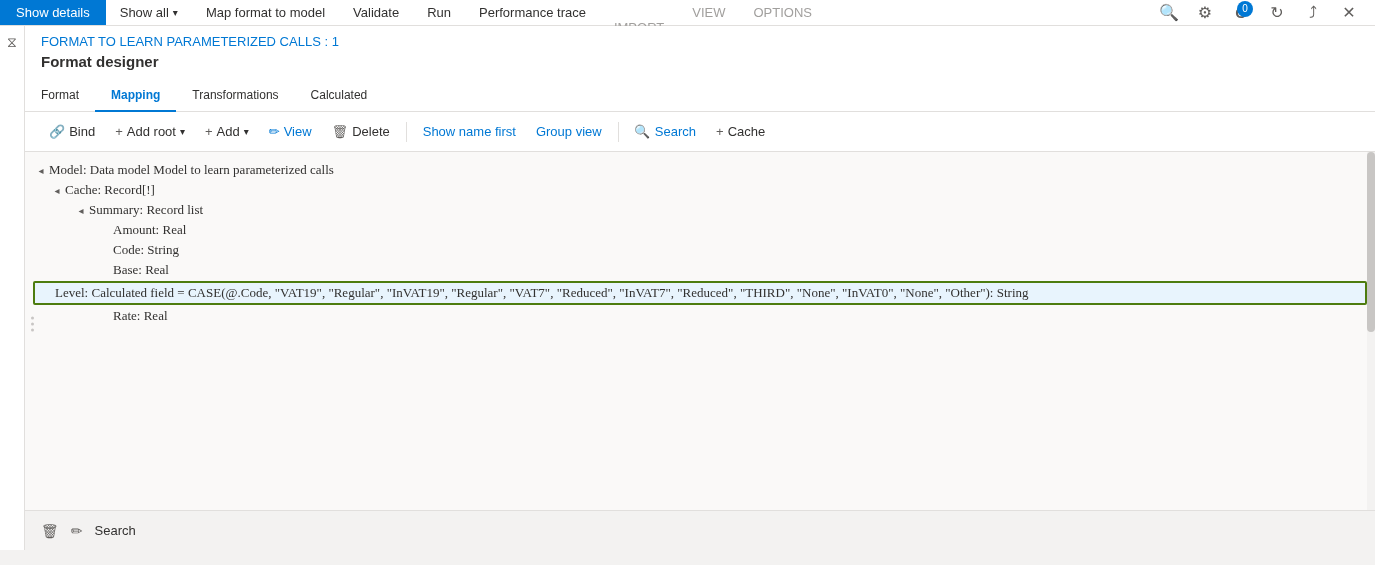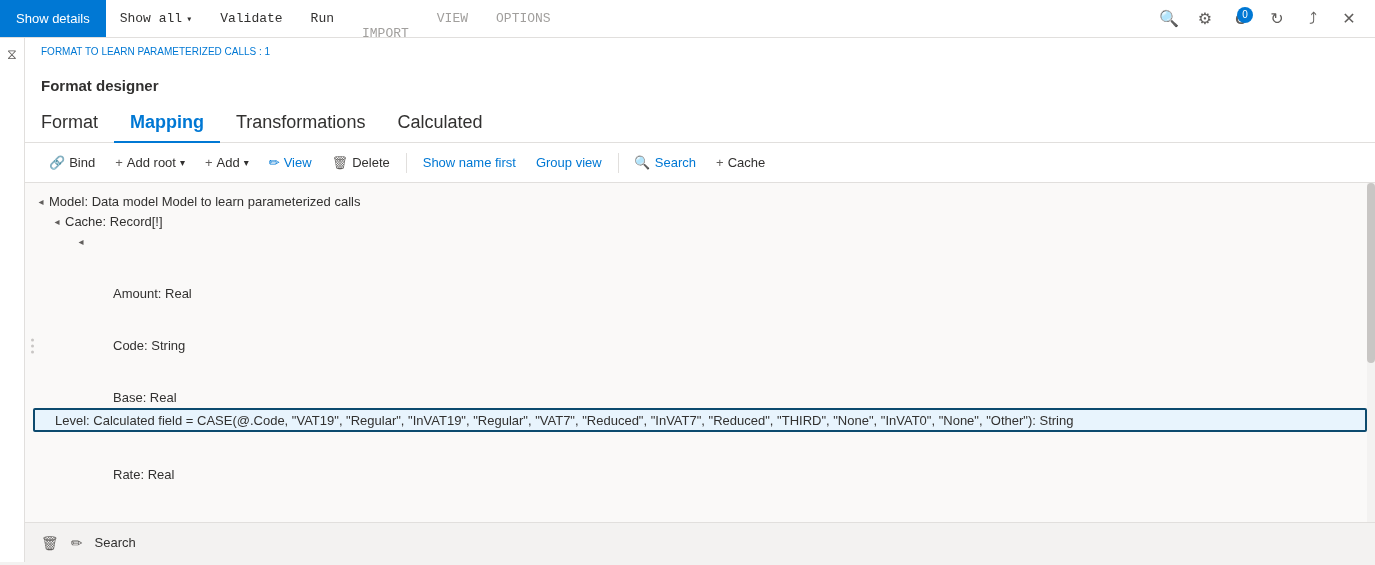--- a/index.html
+++ b/index.html
@@ -4,21 +4,21 @@
   <style>
     * { box-sizing: border-box; margin: 0; padding: 0; }
     body { font-family: 'Segoe UI', sans-serif; font-size: 13px; background: #f3f2f1; width: 1375px; height: 565px; overflow: hidden; }
 
     
     .topbar {
       display: flex;
       align-items: center;
       background: #fff;
       border-bottom: 1px solid #e1dfdd;
-      height: 38px;
+      height: 26px;
     }
     .topbar-show-details {
       background: #0078d4;
       color: #fff;
       padding: 0 16px;
       height: 100%;
       display: flex;
       align-items: center;
       font-size: 13px;
       font-weight: 400;
@@ -33,21 +33,20 @@
     }
     .topbar-item {
       padding: 0 14px;
       height: 100%;
       display: flex;
       align-items: center;
       cursor: pointer;
       font-size: 13px;
       color: #323130;
       white-space: nowrap;
-      font-family: Liberation Mono, monospace;
     }
     .topbar-item .chevron { font-size: 10px; margin-left: 4px; }
     .topbar-right {
       display: flex;
       align-items: center;
       gap: 8px;
       padding: 0 12px;
     }
     .topbar-right-icon {
       width: 28px;
@@ -106,41 +105,41 @@
       flex-direction: column;
       overflow: hidden;
     }
 
     
     .content-header {
       padding: 8px 16px 0 16px;
       background: #fff;
     }
     .content-subtitle {
-      font-size: 10px;
+      font-size: 13px;
       color: #0078d4;
-      margin-bottom: 20px;
+      margin-bottom: 4px;
     }
     .content-title {
       font-size: 15px;
       font-weight: 600;
       color: #323130;
       margin-bottom: 10px;
     }
 
     
     .tabs {
       display: flex;
       border-bottom: 1px solid #e1dfdd;
       padding: 0 16px;
     }
     .tab {
       padding: 8px 16px;
       cursor: pointer;
-      font-size: 18px;
+      font-size: 12px;
       color: #323130;
       border-bottom: 2px solid transparent;
       margin-bottom: -1px;
     }
     .tab:first-child { padding-left: 0; }
     .tab.active {
       color: #0078d4;
       border-bottom-color: #0078d4;
       font-weight: 600;
     }
@@ -181,39 +180,39 @@
     .tree-node {
       display: flex;
       align-items: center;
       padding: 2px 8px;
       cursor: pointer;
       font-size: 13px;
       color: #323130;
     }
     .tree-node.highlighted {
       background: #e8f4fd;
-      border: 2px solid #0c4a6e;
+      border: 2px solid #4d7c0f;
       margin: 1px 8px;
       padding: 2px 4px;
       border-radius: 2px;
     }
     .tree-toggle {
       width: 16px;
       height: 16px;
       display: flex;
       align-items: center;
       justify-content: center;
       font-size: 10px;
       color: #605e5c;
       flex-shrink: 0;
     }
-    .tree-label { flex: 1; }
+    .tree-label { flex: 1; font-family: Liberation Serif, serif; }
     .indent1 { padding-left: 24px; }
     .indent2 { padding-left: 48px; }
-    .indent3 { padding-left: 72px; margin-top: 32px; }
+    .indent3 { padding-left: 72px; }
 
     
     .scrollbar-track {
       position: absolute;
       right: 0;
       top: 0;
       bottom: 0;
       width: 8px;
       background: #f3f2f1;
     }
@@ -269,22 +268,24 @@
 <body>
 
 <div class="topbar">
   <div class="topbar-show-details">Show details</div>
 
   <div class="topbar-menu">
     <div class="topbar-item">
       <span>Show all</span>
       <span class="chevron">▾</span>
     </div>
+    <div class="topbar-item">Map format to model</div>
     <div class="topbar-item">Validate</div>
     <div class="topbar-item">Run</div>
+    <div class="topbar-item">Performance trace</div>
     <div class="topbar-item" style="color:#a19f9d;margin-top:30px;">IMPORT</div>
     <div class="topbar-item" style="color:#a19f9d;">VIEW</div>
     <div class="topbar-item" style="color:#a19f9d;">OPTIONS</div>
   </div>
 
   <div class="topbar-right">
     <div class="topbar-right-icon">🔍</div>
     <div class="topbar-right-icon">⚙</div>
     <div class="topbar-right-icon badge-wrap">
       <span style="font-weight:bold;font-size:15px;">O</span>
@@ -364,20 +365,21 @@
         <span class="tree-label">Model: Data model Model to learn parameterized calls</span>
       </div>
 
       <div class="tree-node indent1">
         <span class="tree-toggle">◂</span>
         <span class="tree-label">Cache: Record[!]</span>
       </div>
 
       <div class="tree-node indent2">
         <span class="tree-toggle">◂</span>
+        <span class="tree-label">Summary: Record list</span>
       </div>
 
       <div class="tree-node indent3">
         <span class="tree-toggle" style="visibility:hidden;">▸</span>
         <span class="tree-label">Amount: Real</span>
       </div>
 
       <div class="tree-node indent3">
         <span class="tree-toggle" style="visibility:hidden;">▸</span>
         <span class="tree-label">Code: String</span>

